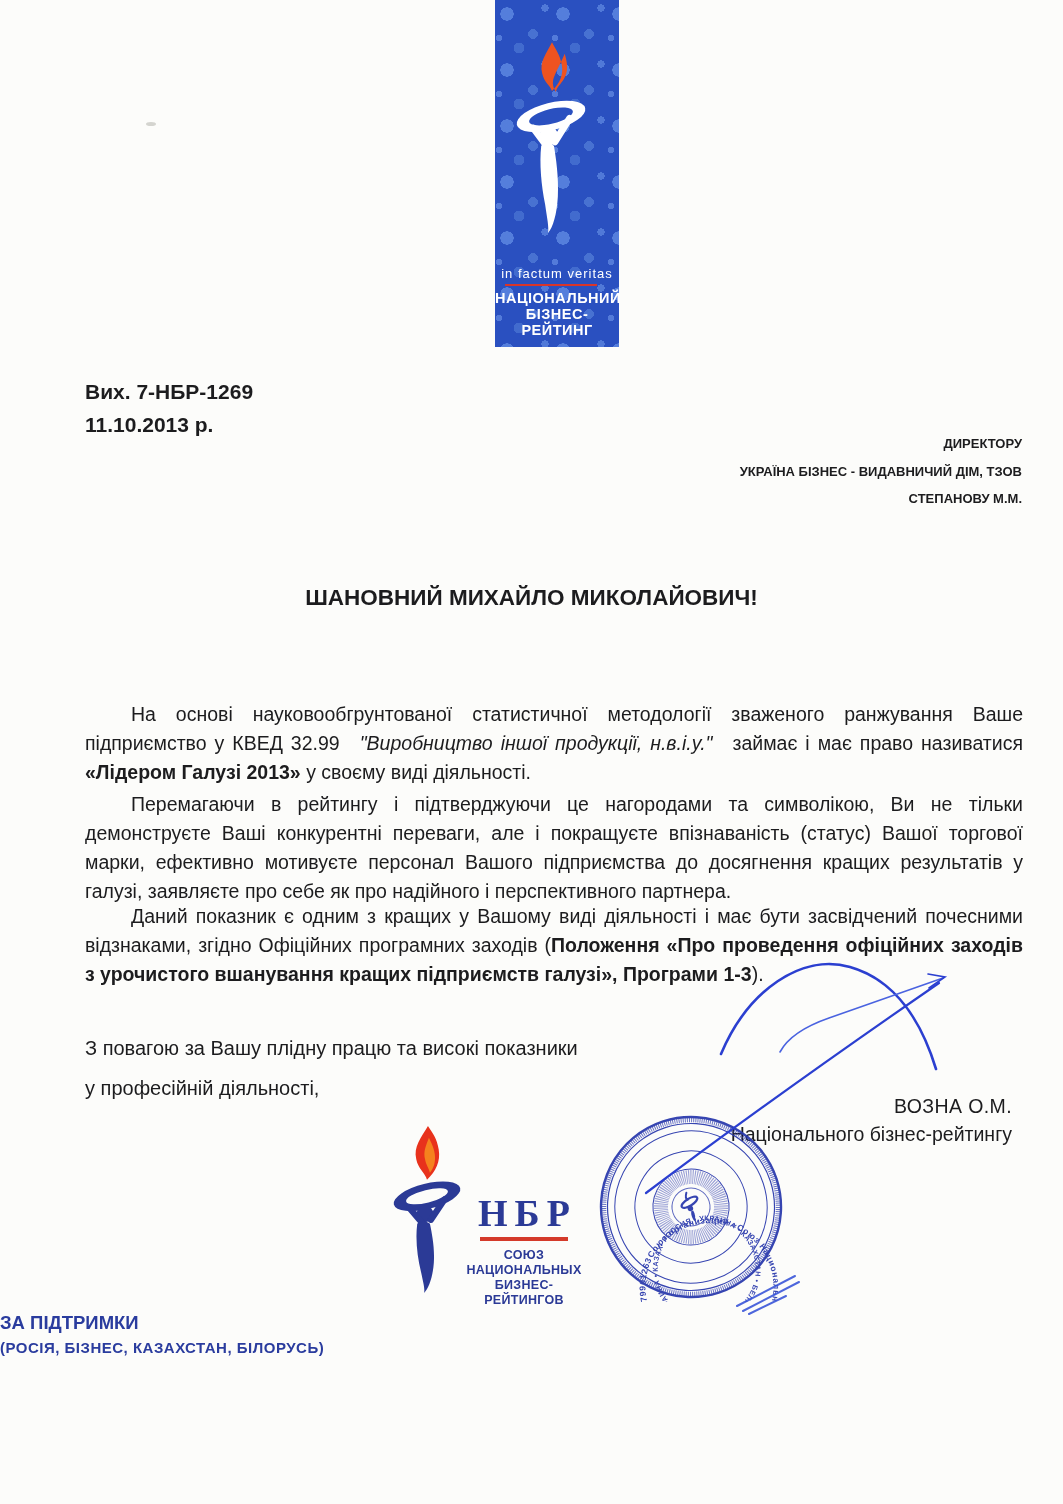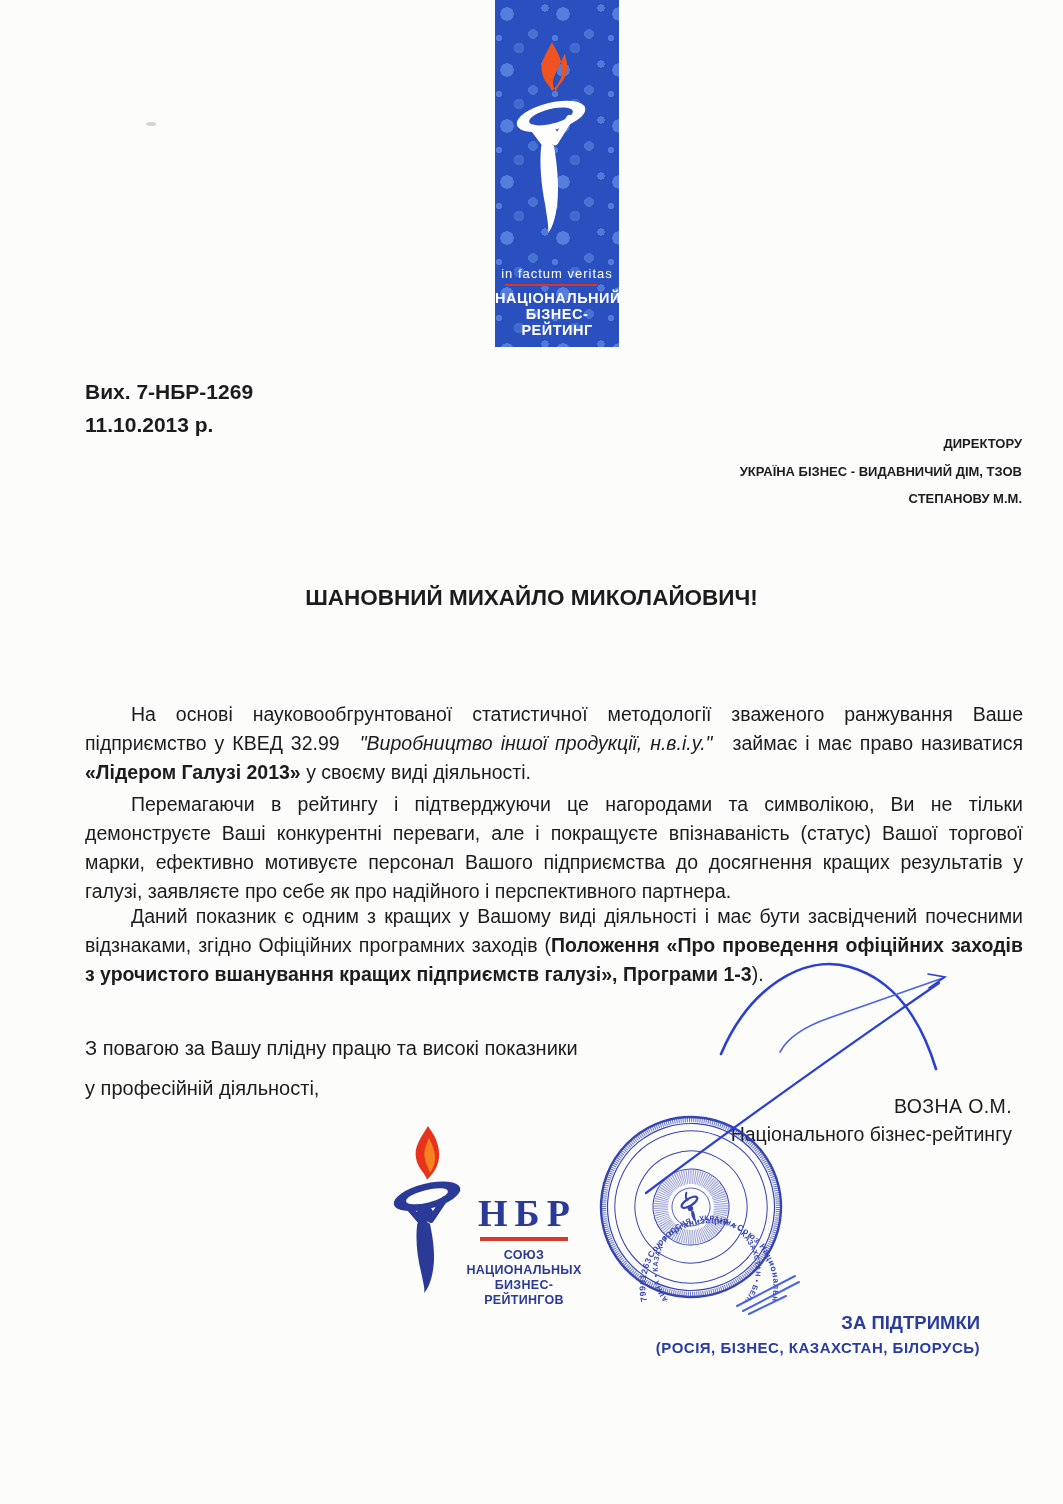--- a/index.html
+++ b/index.html
@@ -50,21 +50,21 @@
   
   .logo-torch{position:absolute;left:383px;top:1124px;}
   .nbr-block{position:absolute;left:466px;top:1178px;width:116px;text-align:center;color:#2b3a96;margin-top:16px;}
   .nbr-abbr{font-family:"Liberation Serif",serif;font-weight:bold;font-size:38px;letter-spacing:7px;line-height:38px;padding-left:7px;}
   .nbr-redline{width:88px;height:3.5px;background:#d43a2a;margin:5px auto 7px auto;}
   .nbr-union{font-weight:bold;font-size:12.5px;line-height:15px;letter-spacing:.3px;}
   
   .stamp{position:absolute;left:596px;top:1112px;}
   .sig-overlay{position:absolute;left:0;top:0;width:1063px;height:1504px;pointer-events:none;}
   
-  .footer{position:absolute;left:0;top:1310px;width:980px;text-align:right;color:#2a3c9e;font-weight:bold;}
+  .footer{position:absolute;left:0;top:1310px;width:980px;text-align:left;color:#2a3c9e;font-weight:bold;}
   .footer .f1{font-size:18.5px;line-height:26px;}
   .footer .f2{font-size:20px;line-height:27px;}
   .footer .f3{font-size:15px;line-height:24px;letter-spacing:.5px;}
   .speck{position:absolute;left:146px;top:122px;width:10px;height:4px;background:#b9b9b2;border-radius:50%;opacity:.6;}
 </style>
 </head>
 <body>
 
 <div class="page">
 

